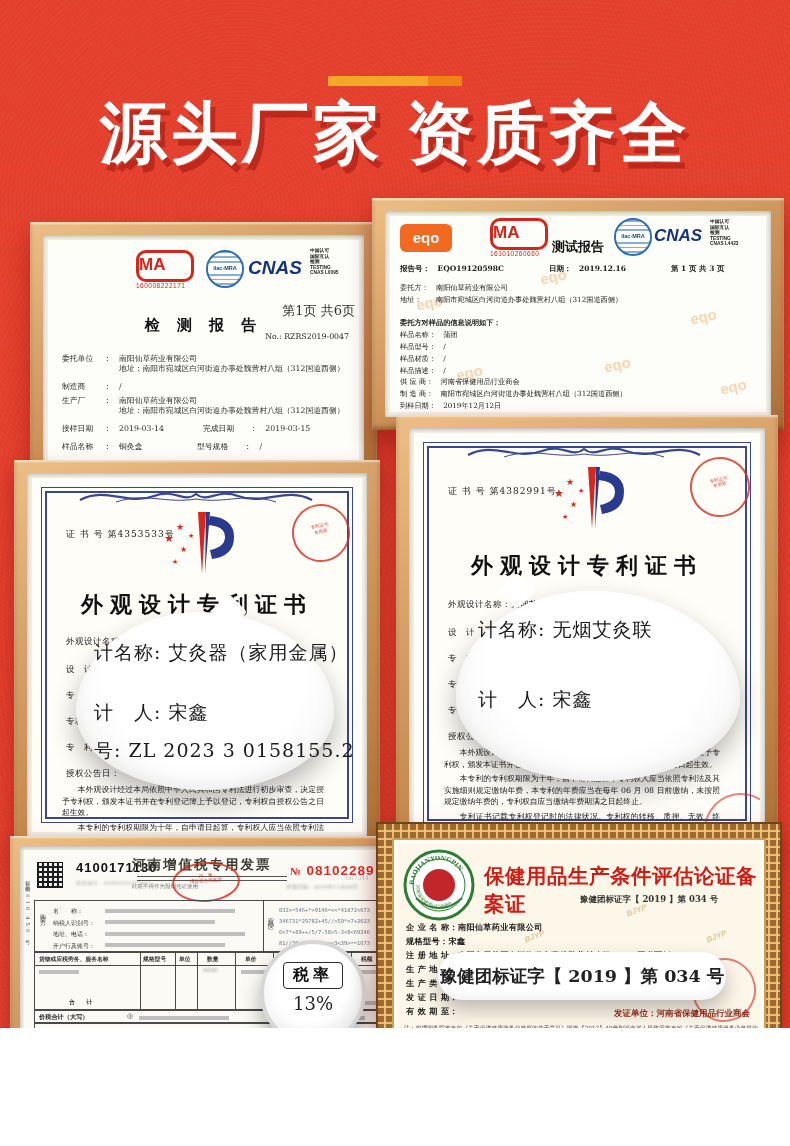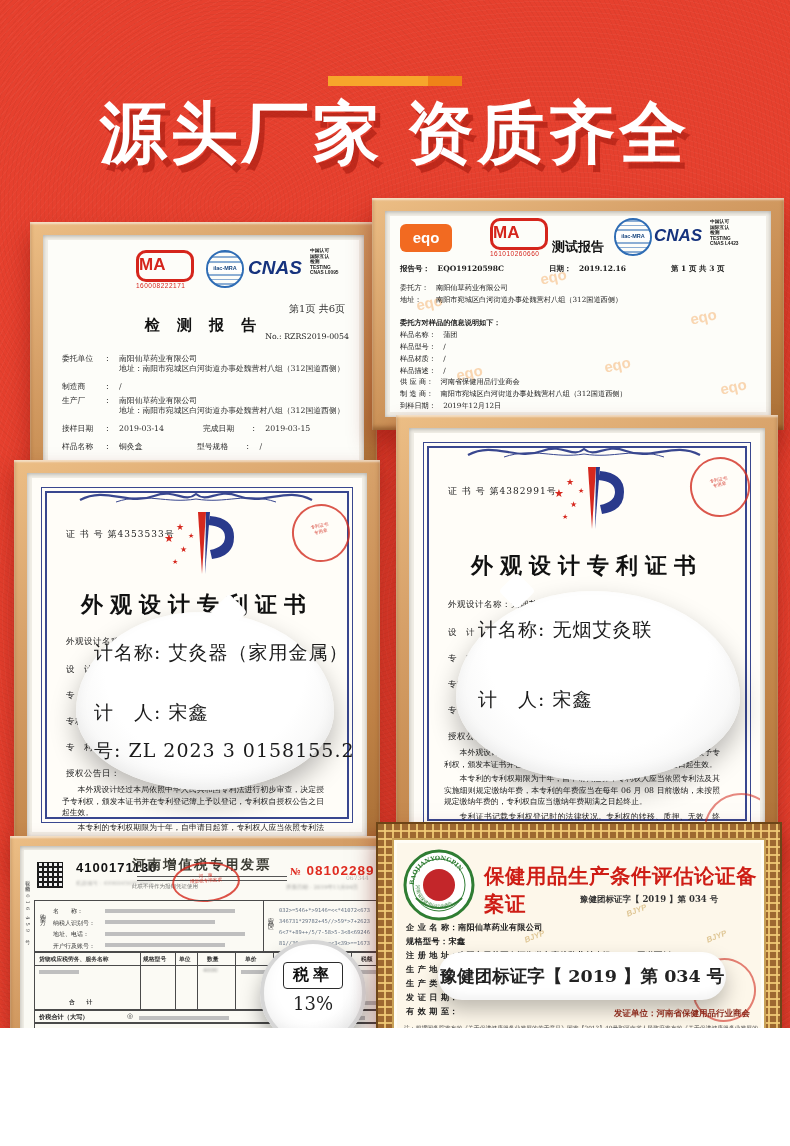--- a/index.html
+++ b/index.html
@@ -109,23 +109,23 @@
         </div>
         <div class="ilac" style="left:158px;top:10px">
           <span>ilac-MRA</span>
         </div>
         <div class="cnas" style="left:200px;top:17px;font-size:19px">CNAS</div>
         <div class="cnas-side" style="left:262px;top:8px">中国认可
 国际互认
 检测
 TESTING
 CNAS L0095</div>
-        <div class="abs" style="right:14px;top:62px;font-size:10px;color:#333">第1页 共6页</div>
+        <div class="abs" style="right:4px;top:62px;font-size:13px;color:#333">第1页 共6页</div>
         <div class="abs" style="left:0;top:76px;width:100%;text-align:center;font-size:15px;font-weight:bold;letter-spacing:6px;color:#111">检 测 报 告</div>
-        <div class="abs" style="right:10px;top:92px;font-size:7.8px;color:#222">No.: RZRS2019-0054</div>
+        <div class="abs" style="right:10px;top:92px;font-size:7.8px;color:#222">No.: RZRS2019-0047</div>
         <div class="row-line" style="top:114px;left:14px">委托单位　 ：　南阳仙草药业有限公司
 　　　　　　　 地址：南阳市宛城区白河街道办事处魏营村八组（312国道西侧）</div>
         <div class="row-line" style="top:142px;left:14px">制造商　　 ：　/</div>
         <div class="row-line" style="top:156px;left:14px">生产厂　　 ：　南阳仙草药业有限公司
 　　　　　　　 地址：南阳市宛城区白河街道办事处魏营村八组（312国道西侧）</div>
         <div class="row-line" style="top:184px;left:14px">接样日期　 ：　2019-03-14　　　　　完成日期　　：　2019-03-15</div>
         <div class="row-line" style="top:202px;left:14px">样品名称　 ：　铜灸盒　　　　　　　型号规格　　：　/</div>
 
       </div>
     </div>

